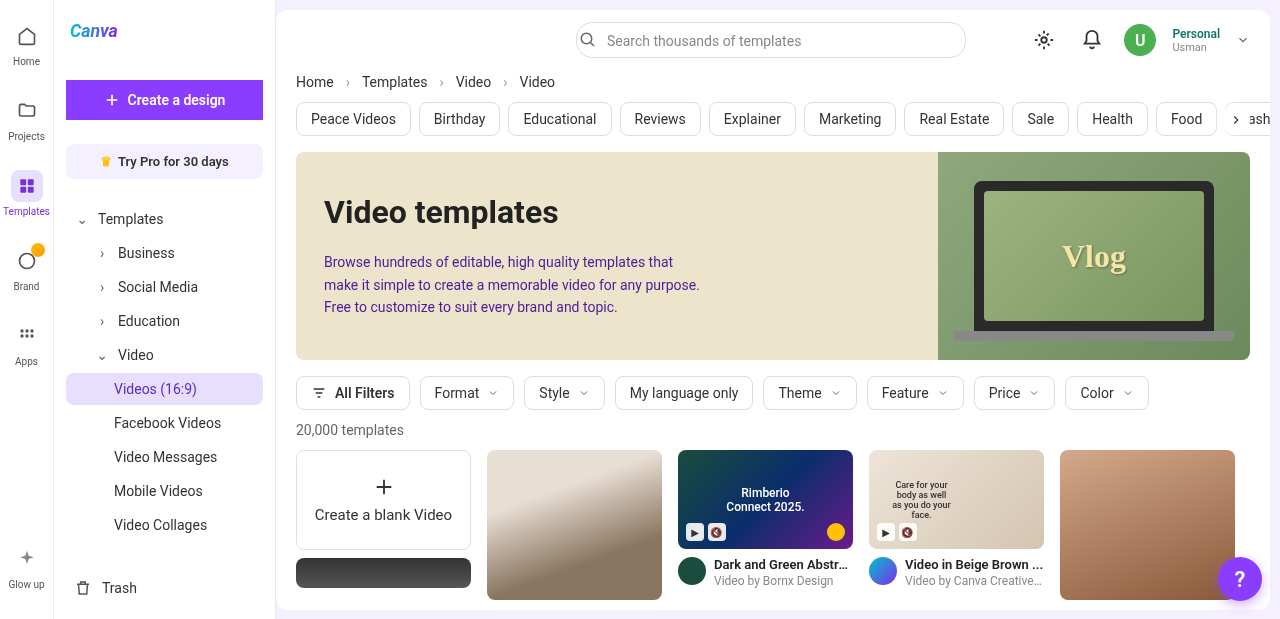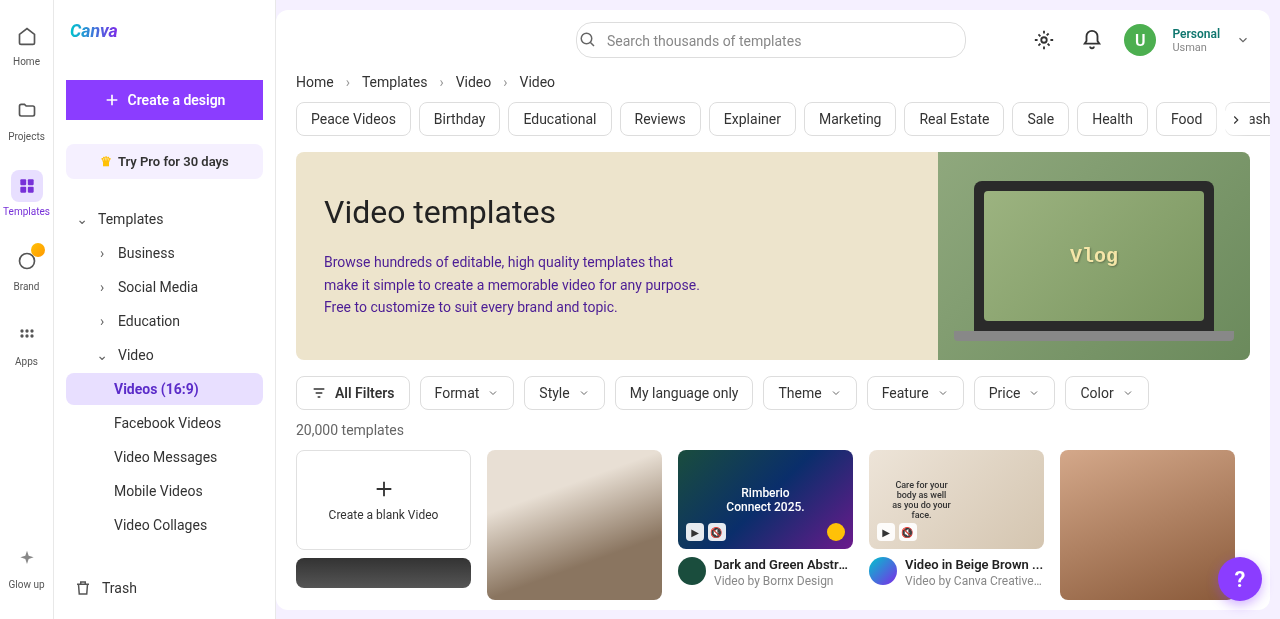--- a/index.html
+++ b/index.html
@@ -15,21 +15,21 @@
 .sidebar{position:absolute;left:54px;top:0;width:222px;height:619px;background:#fff;padding:12px;display:flex;flex-direction:column;gap:24px;border-right:1px solid #e8e8e8}
 .logo{padding:8px 4px 12px}
 .logo svg{width:68px;height:24px}
 .btn-create{background:#8b3dff;color:#fff;border:none;border-radius:0;padding:12px;font-size:14px;font-weight:600;display:flex;align-items:center;justify-content:center;gap:8px;cursor:pointer}
 .btn-pro{background:#f5f0ff;border:none;border-radius:8px;padding:10px;font-size:13px;font-weight:600;color:#333;display:flex;align-items:center;justify-content:center;gap:6px;cursor:pointer}
 .crown{color:#ffc107}
 .tree{flex:1;overflow-y:auto;display:flex;flex-direction:column;gap:2px;position:relative}
 .tree::-webkit-scrollbar{width:6px}
 .tree::-webkit-scrollbar-thumb{background:#ccc;border-radius:3px}
 .tree-item{display:flex;align-items:center;gap:8px;padding:8px 8px;font-size:14px;color:#333;cursor:pointer;border-radius:8px}
-.tree-item.active{background:#e8dfff;color:#5b2cc9;font-weight:700}
+.tree-item.active{background:#e8dfff;color:#5b2cc9;font-weight:400}
 .tree-item.level-0{padding-left:8px}
 .tree-item.level-1{padding-left:28px}
 .tree-item.level-2{padding-left:48px}
 .chevron{width:16px;height:16px;display:flex;align-items:center;justify-content:center;color:#666}
 .trash-item{display:flex;align-items:center;gap:10px;padding:10px 8px;font-size:14px;color:#333;cursor:pointer;border-top:1px solid transparent}
 .main{position:absolute;left:276px;top:10px;width:994px;height:600px;background:#fff;border-radius:12px;padding:0;overflow:hidden}
 .topbar{display:flex;align-items:center;padding:12px 20px;gap:16px}
 .search-box{flex:0 0 390px;margin-left:280px;display:flex;align-items:flex-end;gap:10px;background:#fff;border:1px solid #ddd;border-radius:16px;padding:8px 2px}
 .search-box input{border:none;outline:none;font-size:14px;flex:1;color:#333}
 .search-box input::placeholder{color:#888}
@@ -40,34 +40,34 @@
 .user-name{font-weight:600;color:#0f766e}
 .user-sub{color:#888;font-size:11px}
 .crumbs{display:flex;align-items:center;gap:12px;padding:4px 20px 12px;font-size:14px;color:#333}
 .crumbs a{color:#333;text-decoration:none;cursor:pointer}
 .crumb-sep{color:#999}
 .chips{display:flex;gap:8px;padding:0 20px 16px;overflow-x:hidden;position:relative}
 .chip{border:1px solid #ddd;border-radius:8px;padding:8px 14px;font-size:14px;color:#333;white-space:nowrap;cursor:pointer;background:#fff}
 .chips-arrow{position:absolute;right:20px;top:4px;width:28px;height:28px;background:#fff;border-radius:50%;display:flex;align-items:center;justify-content:center;cursor:pointer;box-shadow:-4px 0 8px rgba(255,255,255,0.9)}
 .hero{margin:0 20px 16px;background:#ede4cc;border-radius:8px;display:flex;align-items:center;height:208px;overflow:hidden}
 .hero-text{padding:0 28px;flex:1}
-.hero-title{font-size:32px;font-weight:400;color:#222;margin-bottom:20px}
+.hero-title{font-size:32px;font-weight:700;color:#222;margin-bottom:20px}
 .hero-desc{font-size:14px;color:#4c1d95;line-height:1.6;max-width:380px}
 .hero-img{width:312px;height:100%;background:linear-gradient(135deg,#8fa87d 0%,#6b8a5c 100%);position:relative;display:flex;align-items:center;justify-content:center}
 .laptop{width:240px;height:150px;background:#2a2a2a;border-radius:8px 8px 0 0;position:relative;display:flex;align-items:center;justify-content:center}
 .laptop::after{content:"";position:absolute;bottom:-10px;left:-20px;right:-20px;height:10px;background:#888;border-radius:0 0 4px 4px}
 .laptop-screen{width:220px;height:130px;background:linear-gradient(135deg,#9cb380,#7a9660);border-radius:4px;display:flex;align-items:center;justify-content:center}
-.vlog-text{color:#f5e6a8;font-family:Liberation Mono, monospace;font-size:20px;font-weight:bold;text-shadow:1px 1px 2px rgba(0,0,0,0.3)}
+.vlog-text{color:#f5e6a8;font-family:Liberation Serif, serif;font-size:32px;font-weight:bold;text-shadow:1px 1px 2px rgba(0,0,0,0.3)}
 .filter-row{display:flex;gap:10px;padding:0 20px 12px;align-items:center}
 .filter-btn{display:flex;align-items:center;gap:8px;border:1px solid #ddd;border-radius:8px;padding:8px 14px;font-size:14px;color:#333;background:#fff;cursor:pointer}
 .all-filters{font-weight:600}
 .count{padding:0 20px 12px;font-size:14px;color:#666}
 .grid{display:flex;gap:16px;padding:0 20px;flex-wrap:wrap}
 .card{width:175px;display:flex;flex-direction:column;gap:8px}
-.card-create{border:1px solid #e0e0e0;border-radius:8px;height:100px;display:flex;flex-direction:column;align-items:center;justify-content:center;gap:8px;cursor:pointer;color:#333;font-size:12px}
+.card-create{border:1px solid #e0e0e0;border-radius:8px;height:100px;display:flex;flex-direction:column;align-items:center;justify-content:center;gap:8px;cursor:pointer;color:#333;font-size:15px}
 .thumb{width:100%;height:99px;border-radius:8px;position:relative;overflow:hidden}
 .thumb.tall{height:180px}
 .thumb-dark{background:linear-gradient(135deg,#1a4d3d,#0a2e6b,#6b1a8c)}
 .thumb-beige{background:linear-gradient(135deg,#ede4d8,#d4c5b0)}
 .thumb-room{background:linear-gradient(160deg,#e8dfd4 30%,#8a7560 70%)}
 .thumb-grad{background:linear-gradient(180deg,#333,#555)}
 .play-icon{position:absolute;bottom:8px;left:8px;display:flex;gap:4px}
 .play-icon span{width:18px;height:18px;background:rgba(255,255,255,0.9);border-radius:4px;display:flex;align-items:center;justify-content:center;font-size:10px;color:#333}
 .star-badge{position:absolute;bottom:8px;right:8px;width:18px;height:18px;background:#ffc107;border-radius:50%}
 .card-meta{display:flex;gap:8px;align-items:flex-start}

